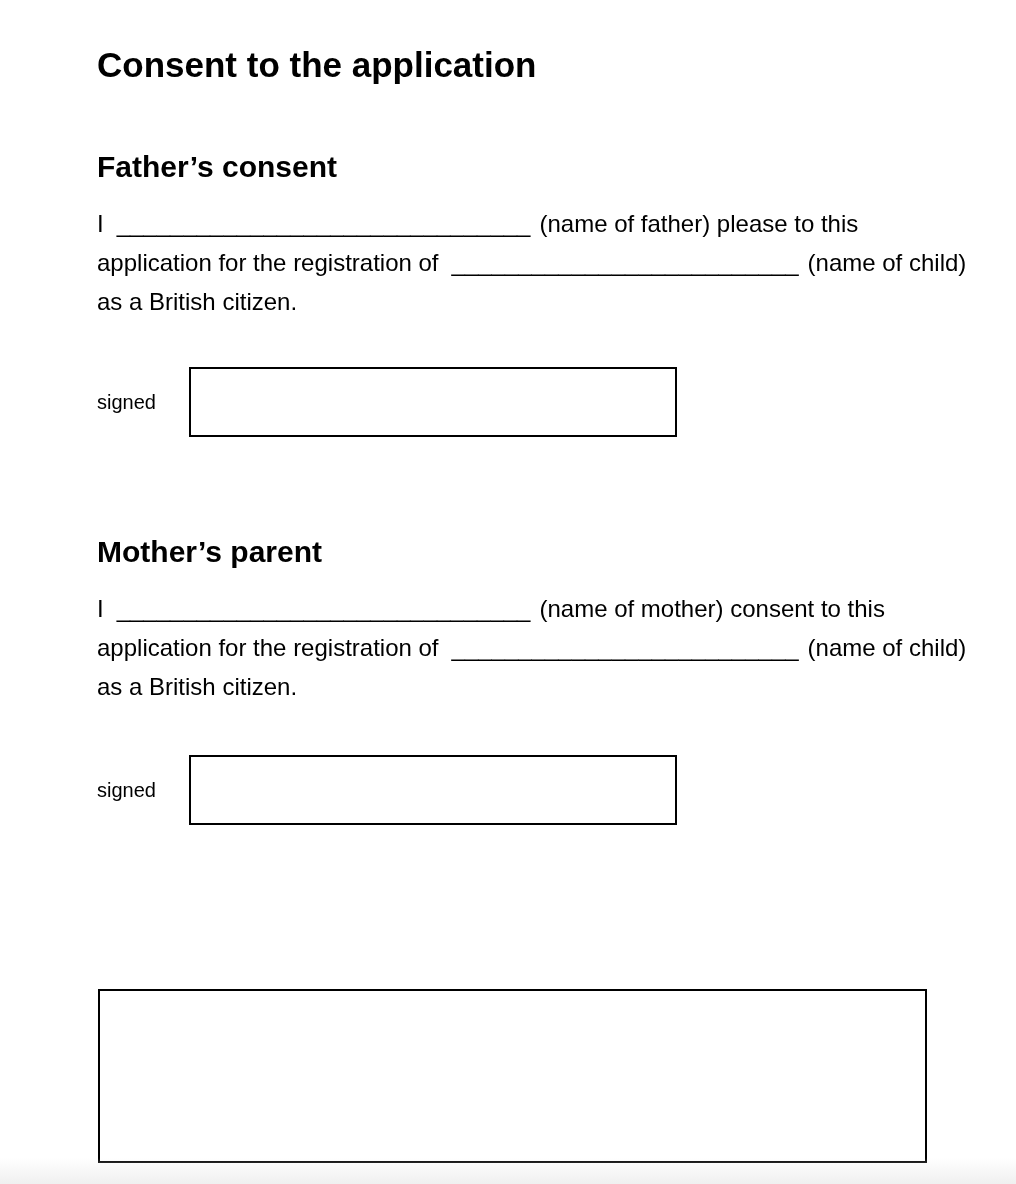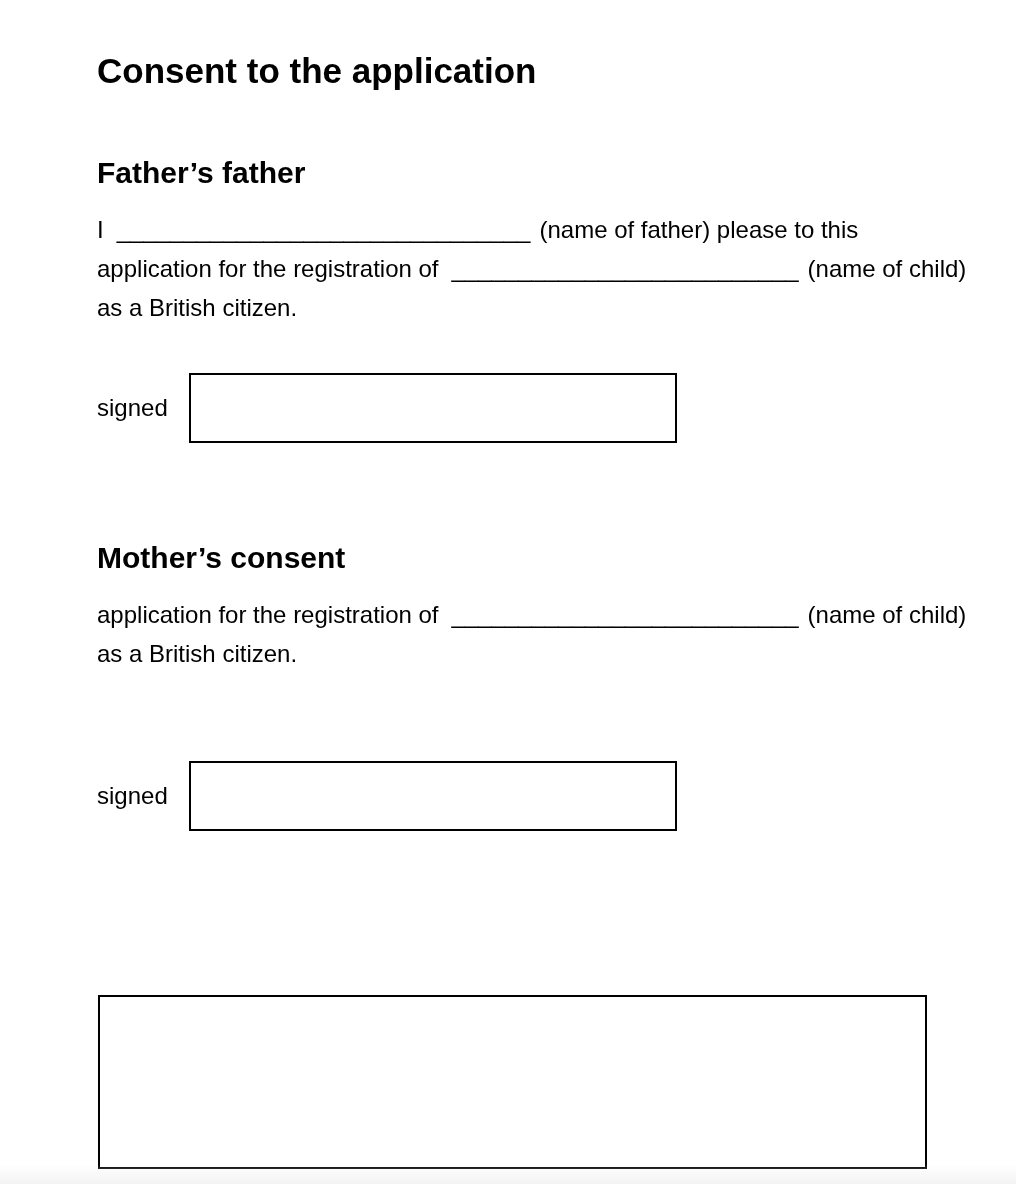--- a/index.html
+++ b/index.html
@@ -6,21 +6,21 @@
   html, body { width: 1016px; height: 1184px; }
   body {
     font-family: "Liberation Sans", "DejaVu Sans", sans-serif;
     background: #ffffff;
     color: #000000;
     position: relative;
     overflow: hidden;
   }
   .page {
     position: absolute;
-    left: 0; top: 16px;
+    left: 0; top: 10px;
     width: 1016px; height: 1008px;
     background: #ffffff;
   }
   .doc-title {
     position: absolute;
     left: 97px; top: 37px;
     font-size: 35px;
     font-weight: bold;
     line-height: 1;
     white-space: nowrap;
@@ -53,21 +53,21 @@
     margin: 0 9px 0 13px;
   }
   .signed-row { position: absolute; left: 0; width: 1016px; }
   .signed-row-father { top: 357px; height: 70px; }
   .signed-row-mother { top: 745px; height: 70px; }
   .signed-label {
     position: absolute;
     left: 97px;
     top: 50%;
     transform: translateY(-50%);
-    font-size: 24px;
+    font-size: 20px;
     line-height: 1;
   }
   .signature-box {
     position: absolute;
     left: 189px; top: 0;
     width: 488px; height: 70px;
     border: 2px solid #000000;
     background: #ffffff;
   }
   .note-para {
@@ -93,38 +93,39 @@
   }
 </style>
 </head>
 <body>
 
 <div class="page">
 
   <h1 class="doc-title">Consent to the application</h1>
 
   <div>
-    <h2 class="section-heading heading-father">Father’s father</h2>
+    <h2 class="section-heading heading-father">Father’s consent</h2>
 
     <div class="consent-para para-father">
       <div class="line"><span>I</span><span class="blank">_______________________________</span><span>(name of father) please to this</span></div>
       <div class="line"><span>application for the registration of</span><span class="blank">__________________________</span><span>(name of child)</span></div>
       <div class="line">as a British citizen.</div>
     </div>
 
     <div class="signed-row signed-row-father">
       <span class="signed-label">signed</span>
       <div class="signature-box"></div>
     </div>
   </div>
 
   <div>
-    <h2 class="section-heading heading-mother">Mother’s consent</h2>
+    <h2 class="section-heading heading-mother">Mother’s parent</h2>
 
     <div class="consent-para para-mother">
+      <div class="line"><span>I</span><span class="blank">_______________________________</span><span>(name of mother) consent to this</span></div>
       <div class="line"><span>application for the registration of</span><span class="blank">__________________________</span><span>(name of child)</span></div>
       <div class="line">as a British citizen.</div>
     </div>
 
     <div class="signed-row signed-row-mother">
       <span class="signed-label">signed</span>
       <div class="signature-box"></div>
     </div>
   </div>
 

